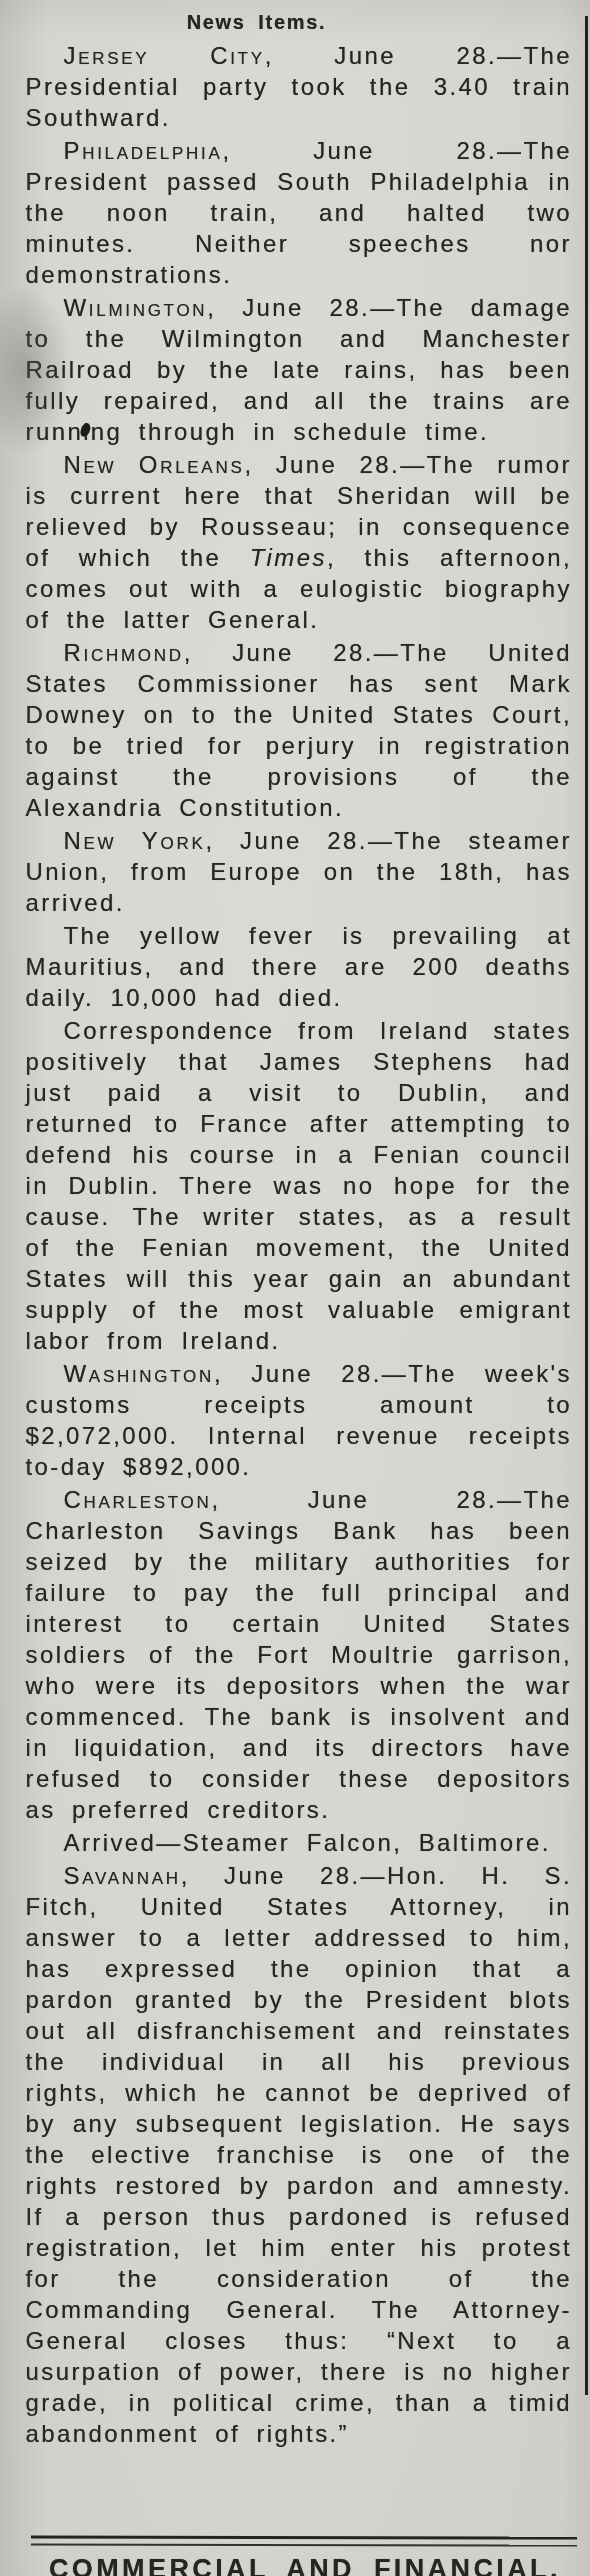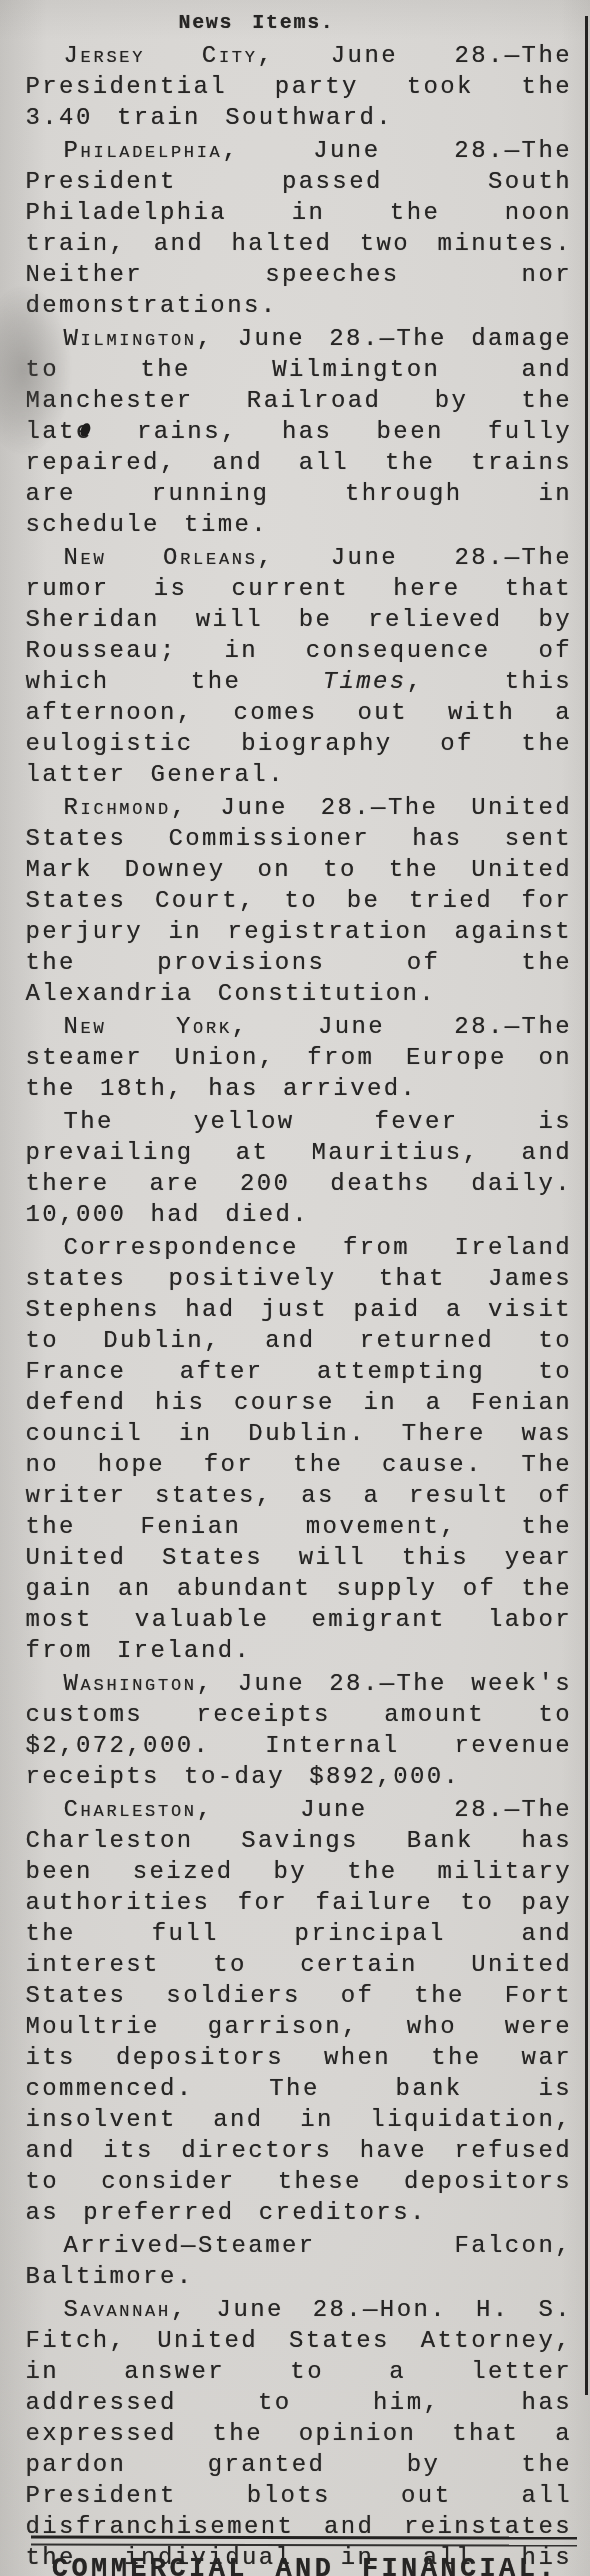--- a/index.html
+++ b/index.html
@@ -4,21 +4,21 @@
 <style>
   html, body { margin: 0; padding: 0; background: #b7b5b2; }
 
   .page {
     position: relative;
     width: 591px;
     height: 2576px;
     margin: 0 auto;
     overflow: hidden;
     background: radial-gradient(ellipse at 45% 28%, #dcdad7 0%, #d7d5d2 55%, #cfcdc9 100%);
-    font-family: Liberation Mono, monospace;
+    font-family: Liberation Sans, sans-serif;
     color: #262524;
   }
 
   
   .page::before {
     content: "";
     position: absolute; inset: 0;
     background:
       linear-gradient(90deg, rgba(110,108,104,0.16), rgba(110,108,104,0) 47px),
       linear-gradient(270deg, rgba(110,108,104,0.10), rgba(110,108,104,0) 30px),

